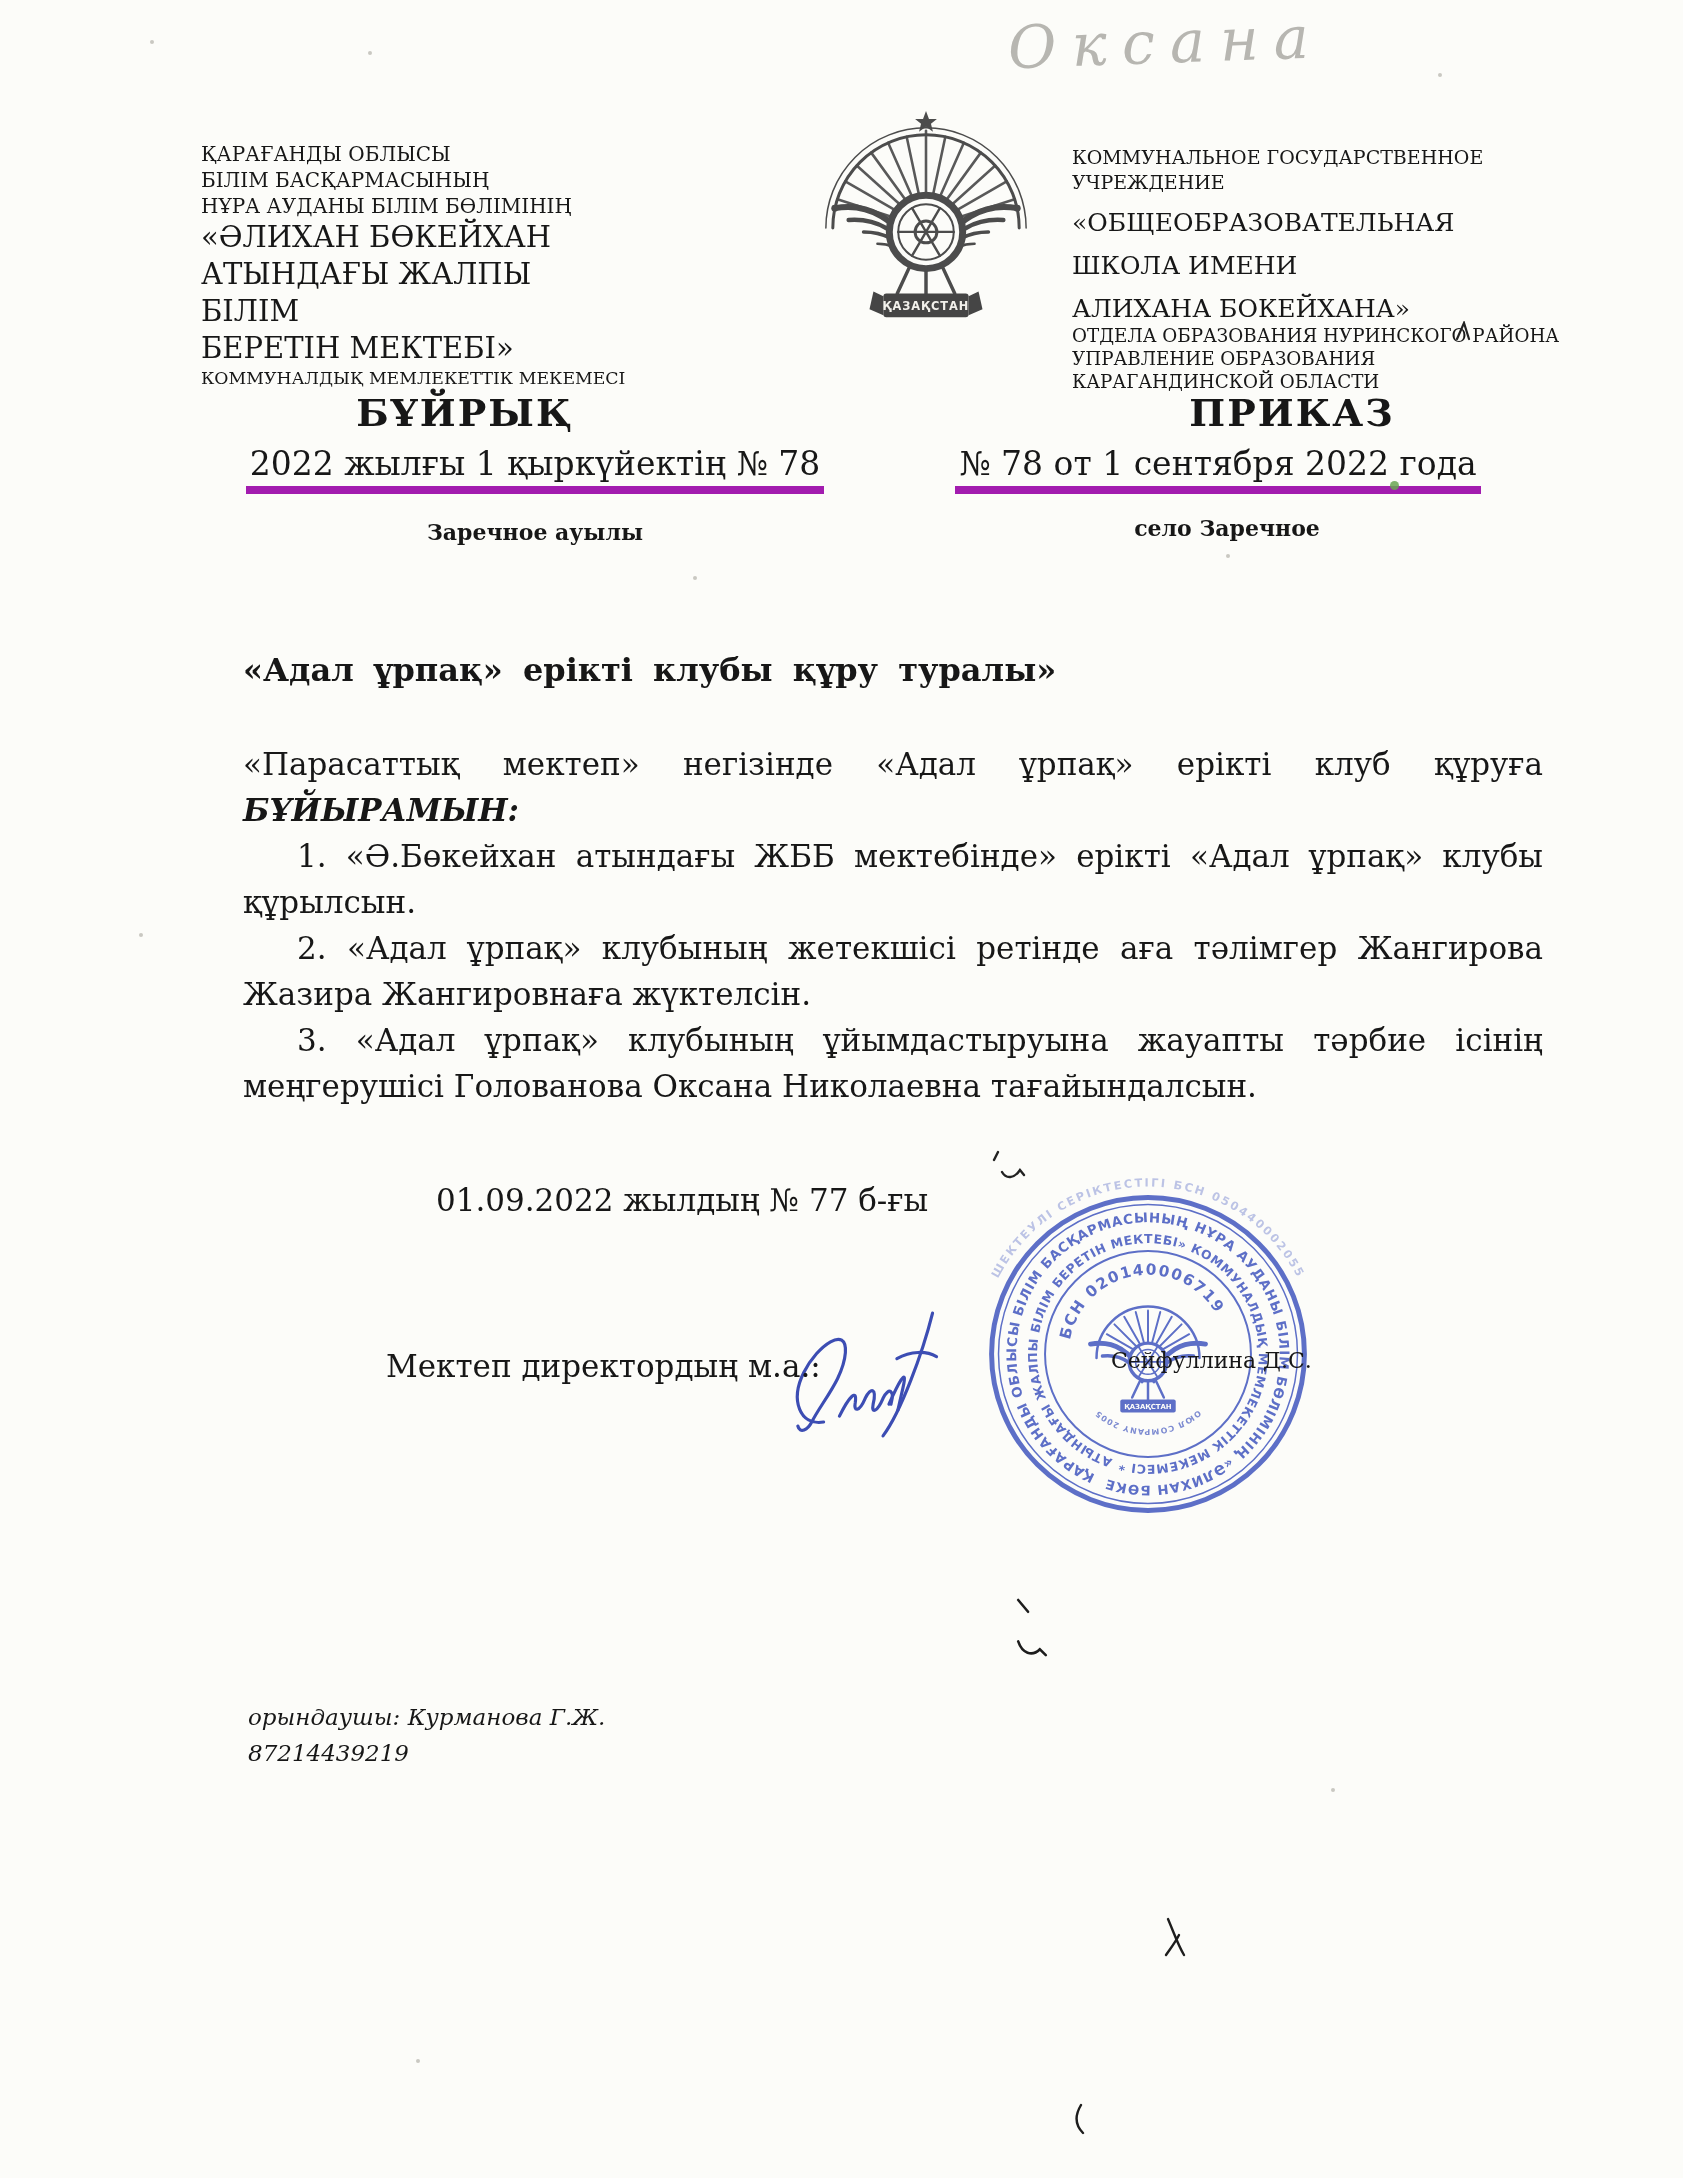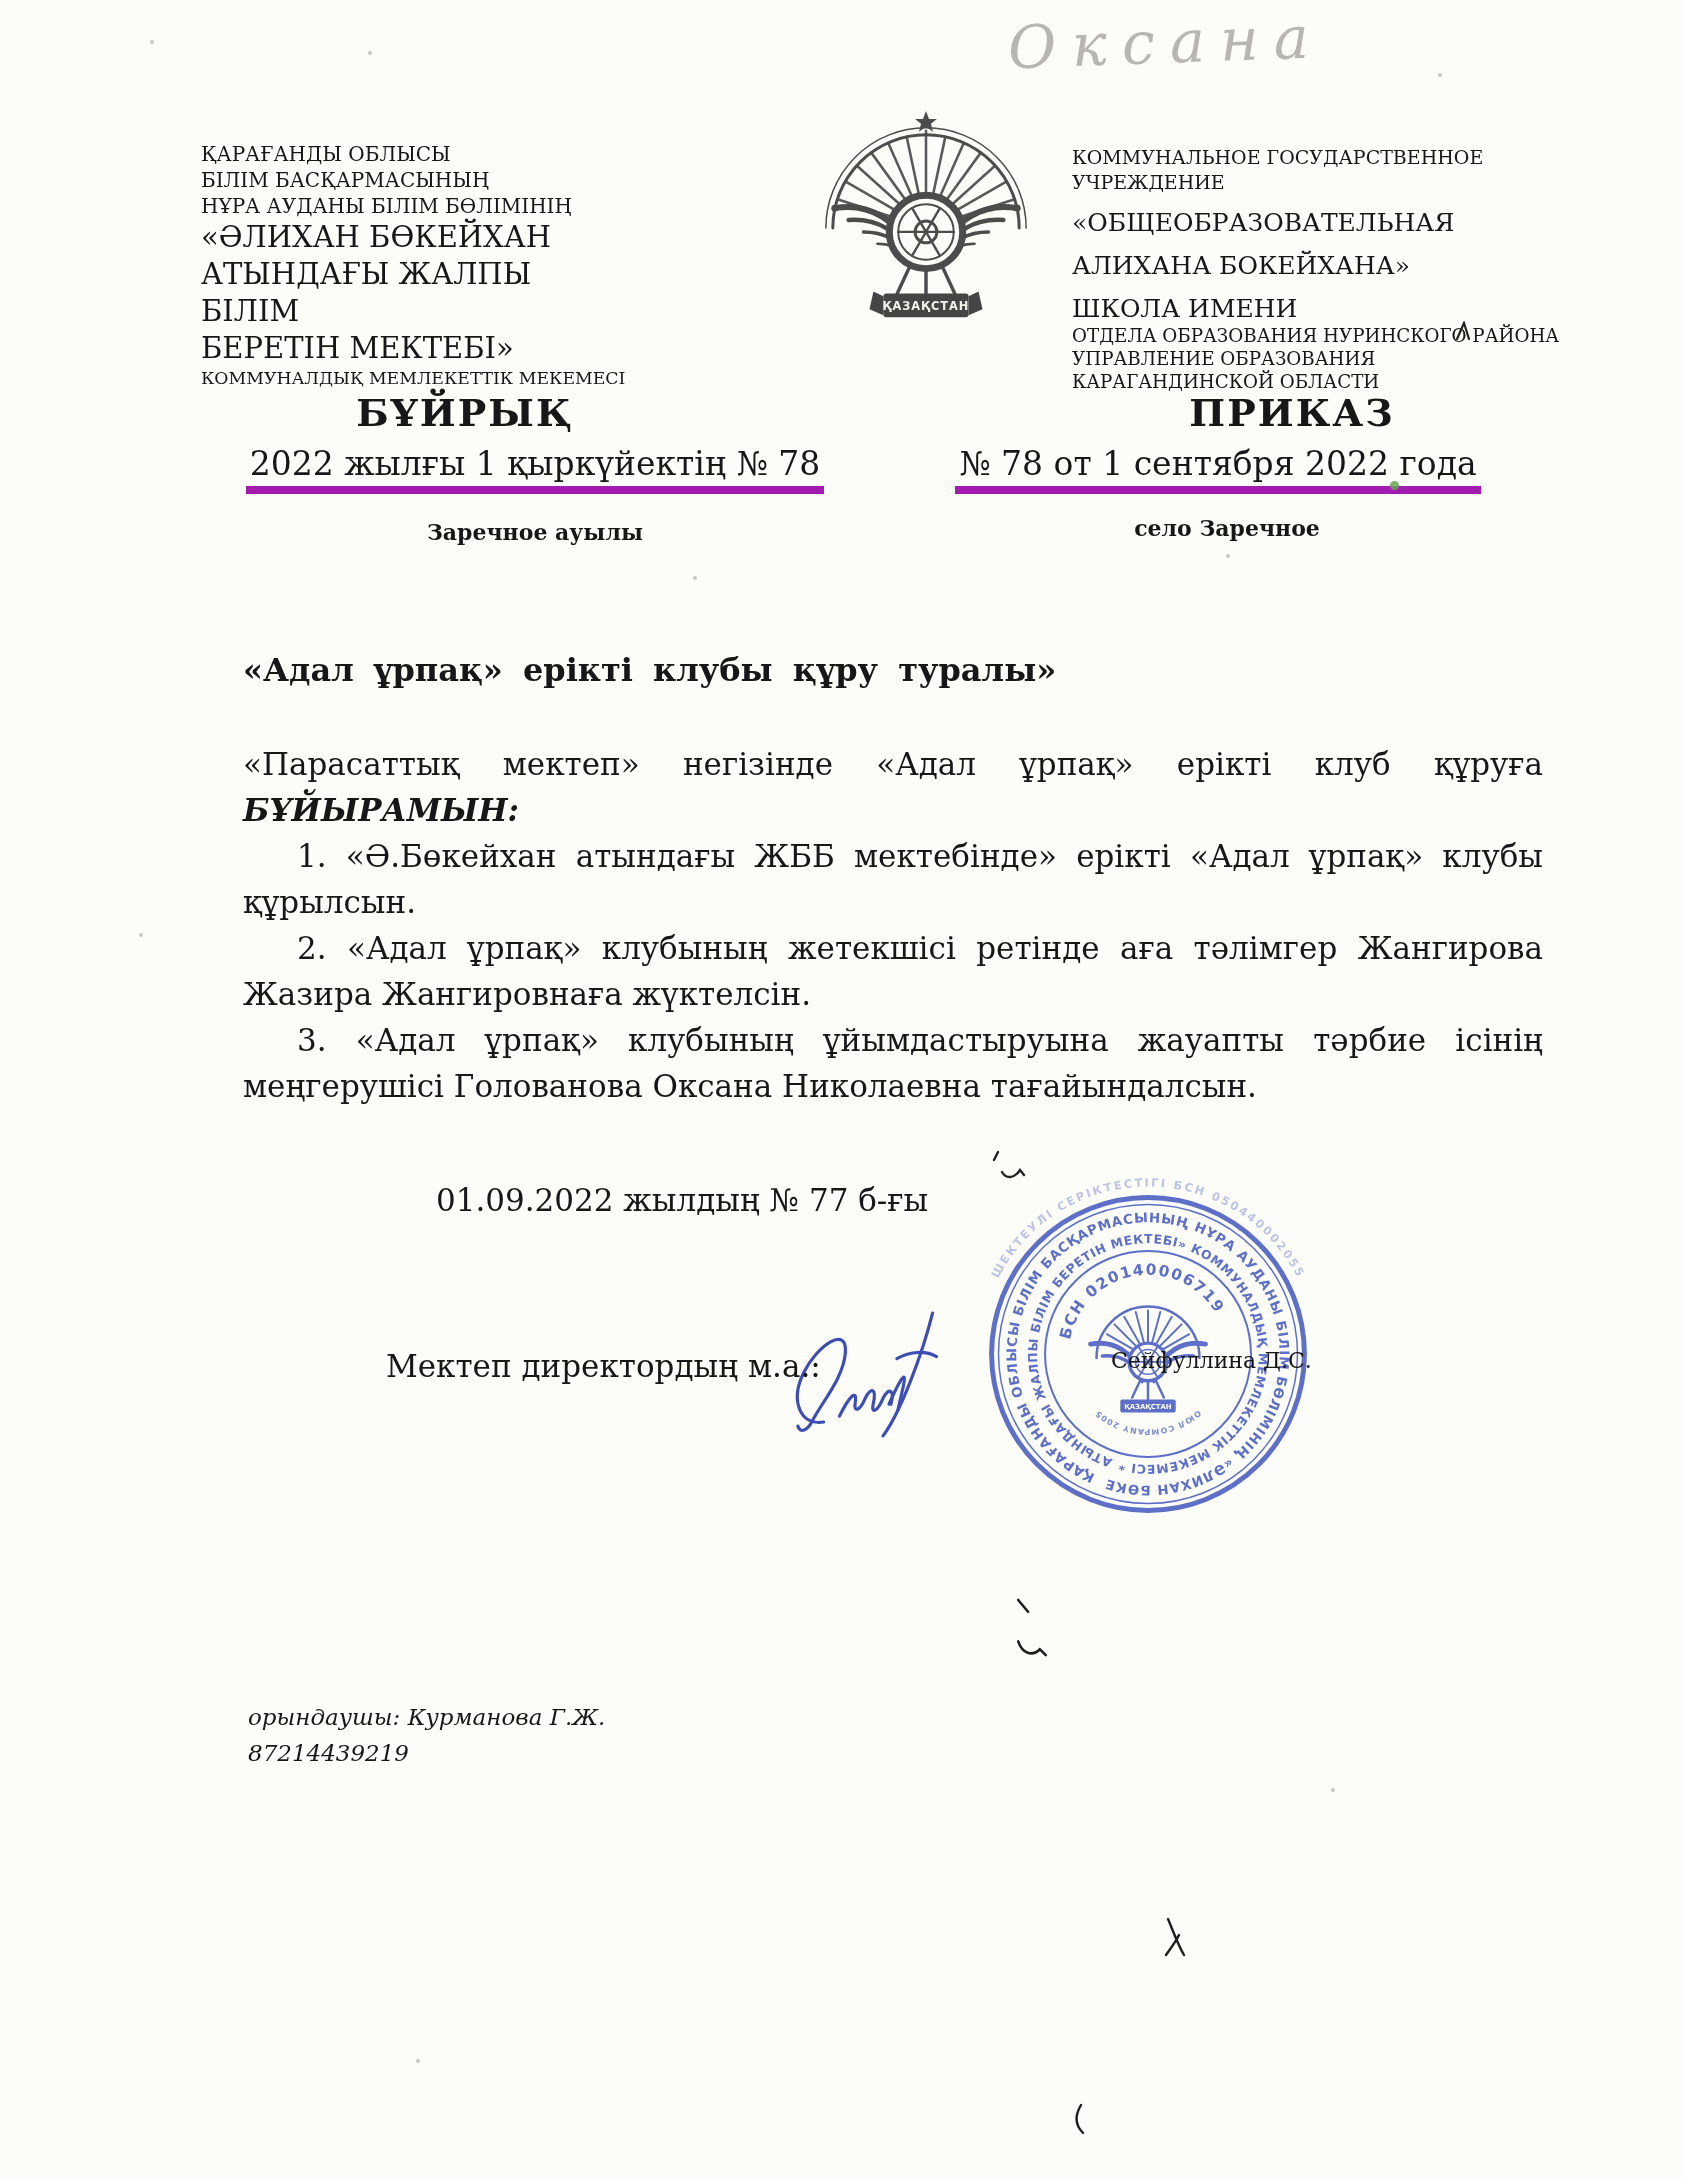--- a/index.html
+++ b/index.html
@@ -129,22 +129,22 @@
       <polygon points="70,184 80,189 80,208 66,202" fill="#454545" stroke="none"></polygon>
       <polygon points="176,184 166,189 166,208 180,202" fill="#454545" stroke="none"></polygon>
       <rect x="80" y="186" width="86" height="24" rx="3" fill="#454545" stroke="none"></rect>
       <text x="123" y="203" text-anchor="middle" font-size="11.5" font-weight="bold" fill="#f2f1ec" stroke="none" letter-spacing="1" font-family="DejaVu Sans, sans-serif">ҚАЗАҚСТАН</text>
     </g>
   </svg>
 
   <div class="abs hdr hdr-right">
     <div class="r-sm">КОММУНАЛЬНОЕ ГОСУДАРСТВЕННОЕ УЧРЕЖДЕНИЕ</div>
     <div class="r-bg">«ОБЩЕОБРАЗОВАТЕЛЬНАЯ</div>
+    <div class="r-bg">ШКОЛА ИМЕНИ</div>
     <div class="r-bg">АЛИХАНА БОКЕЙХАНА»</div>
-    <div class="r-bg">ШКОЛА ИМЕНИ</div>
     <div class="r-xs">ОТДЕЛА ОБРАЗОВАНИЯ НУРИНСКОГО РАЙОНА</div>
     <div class="r-xs">УПРАВЛЕНИЕ ОБРАЗОВАНИЯ</div>
     <div class="r-xs">КАРАГАНДИНСКОЙ ОБЛАСТИ</div>
   </div>
 
   <div class="abs ord-title" style="left:168px; top:390px; width:594px;">БҰЙРЫҚ</div>
   <div class="abs ord-date" style="left:238px; top:444px; width:594px;">
     <span class="u">2022 жылғы 1 қыркүйектің № 78</span>
   </div>
   <div class="abs ord-place" style="left:238px; top:519px; width:594px;">Заречное ауылы</div>

